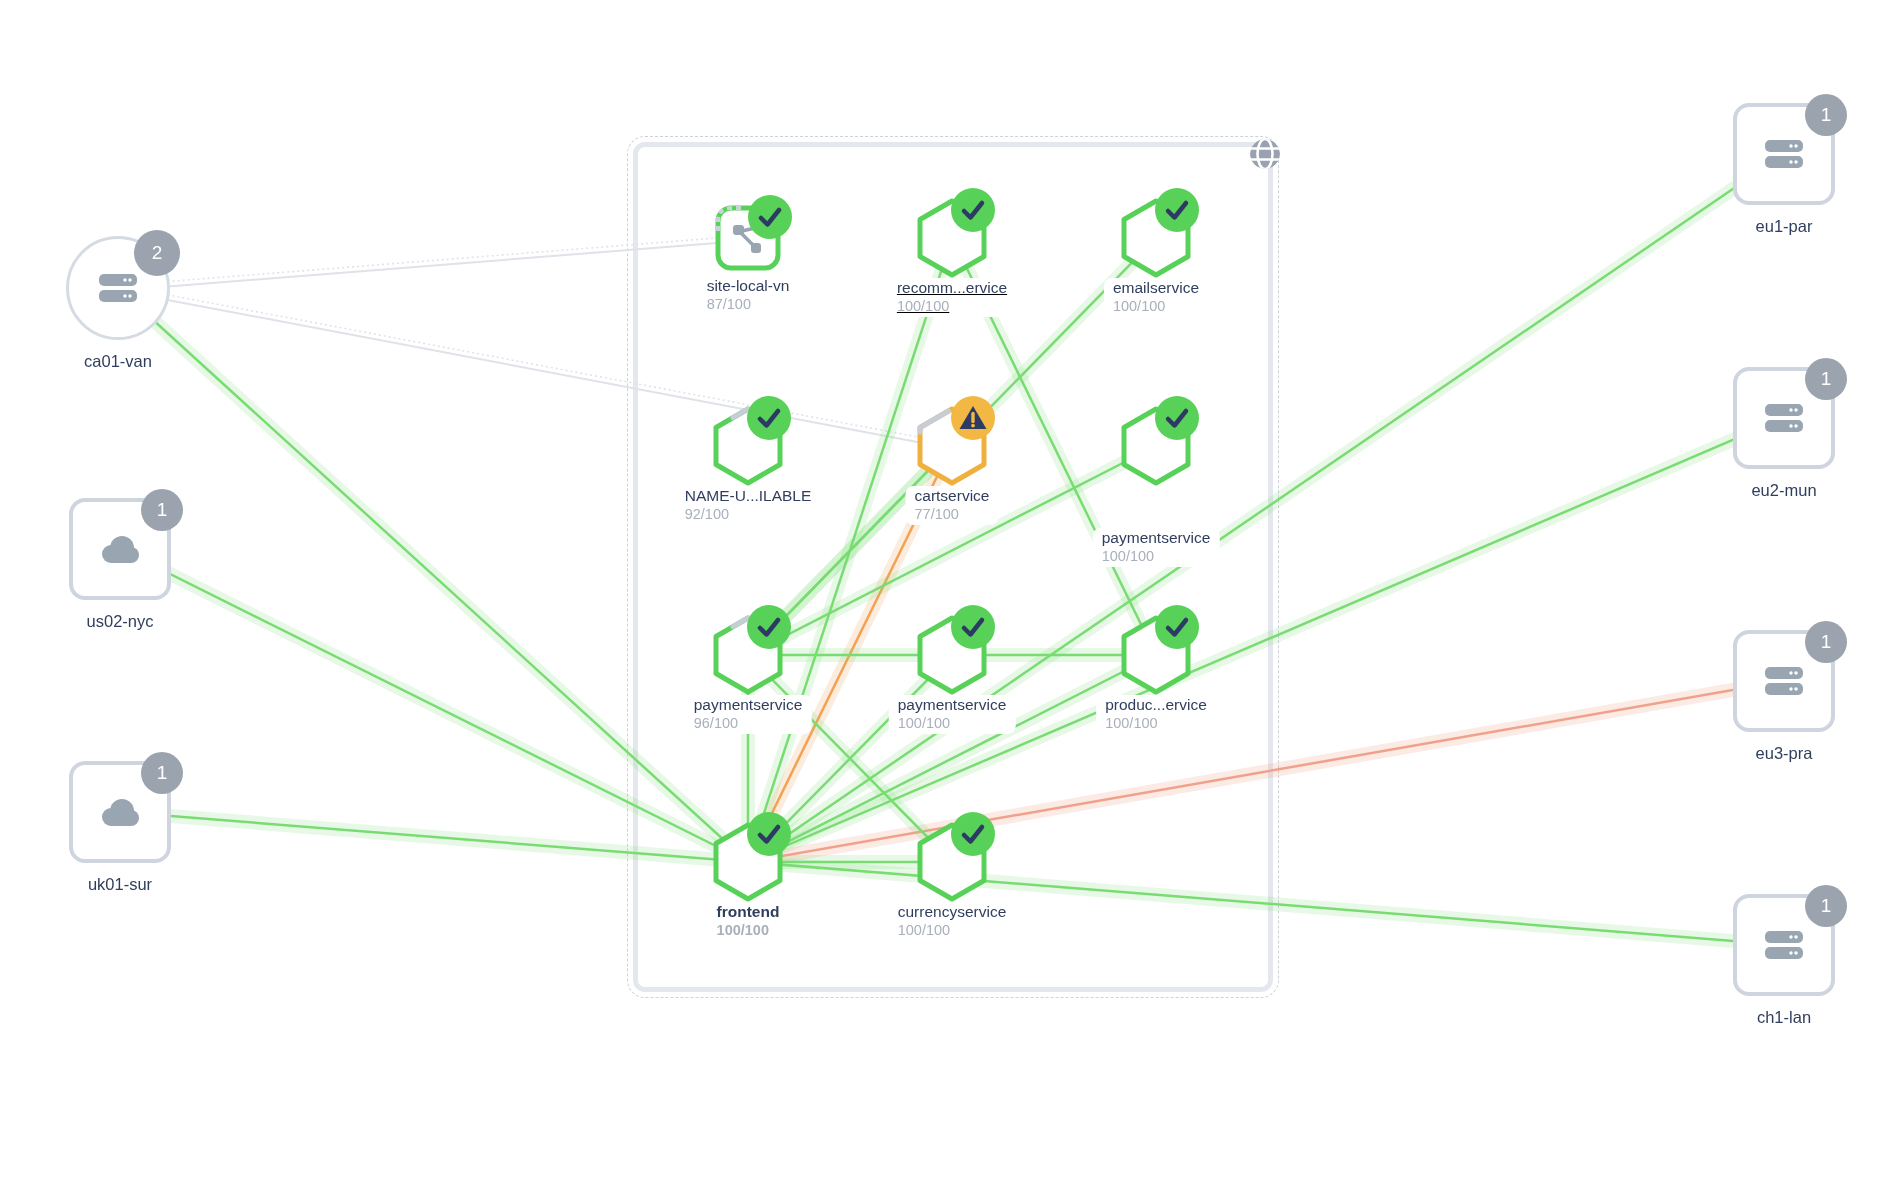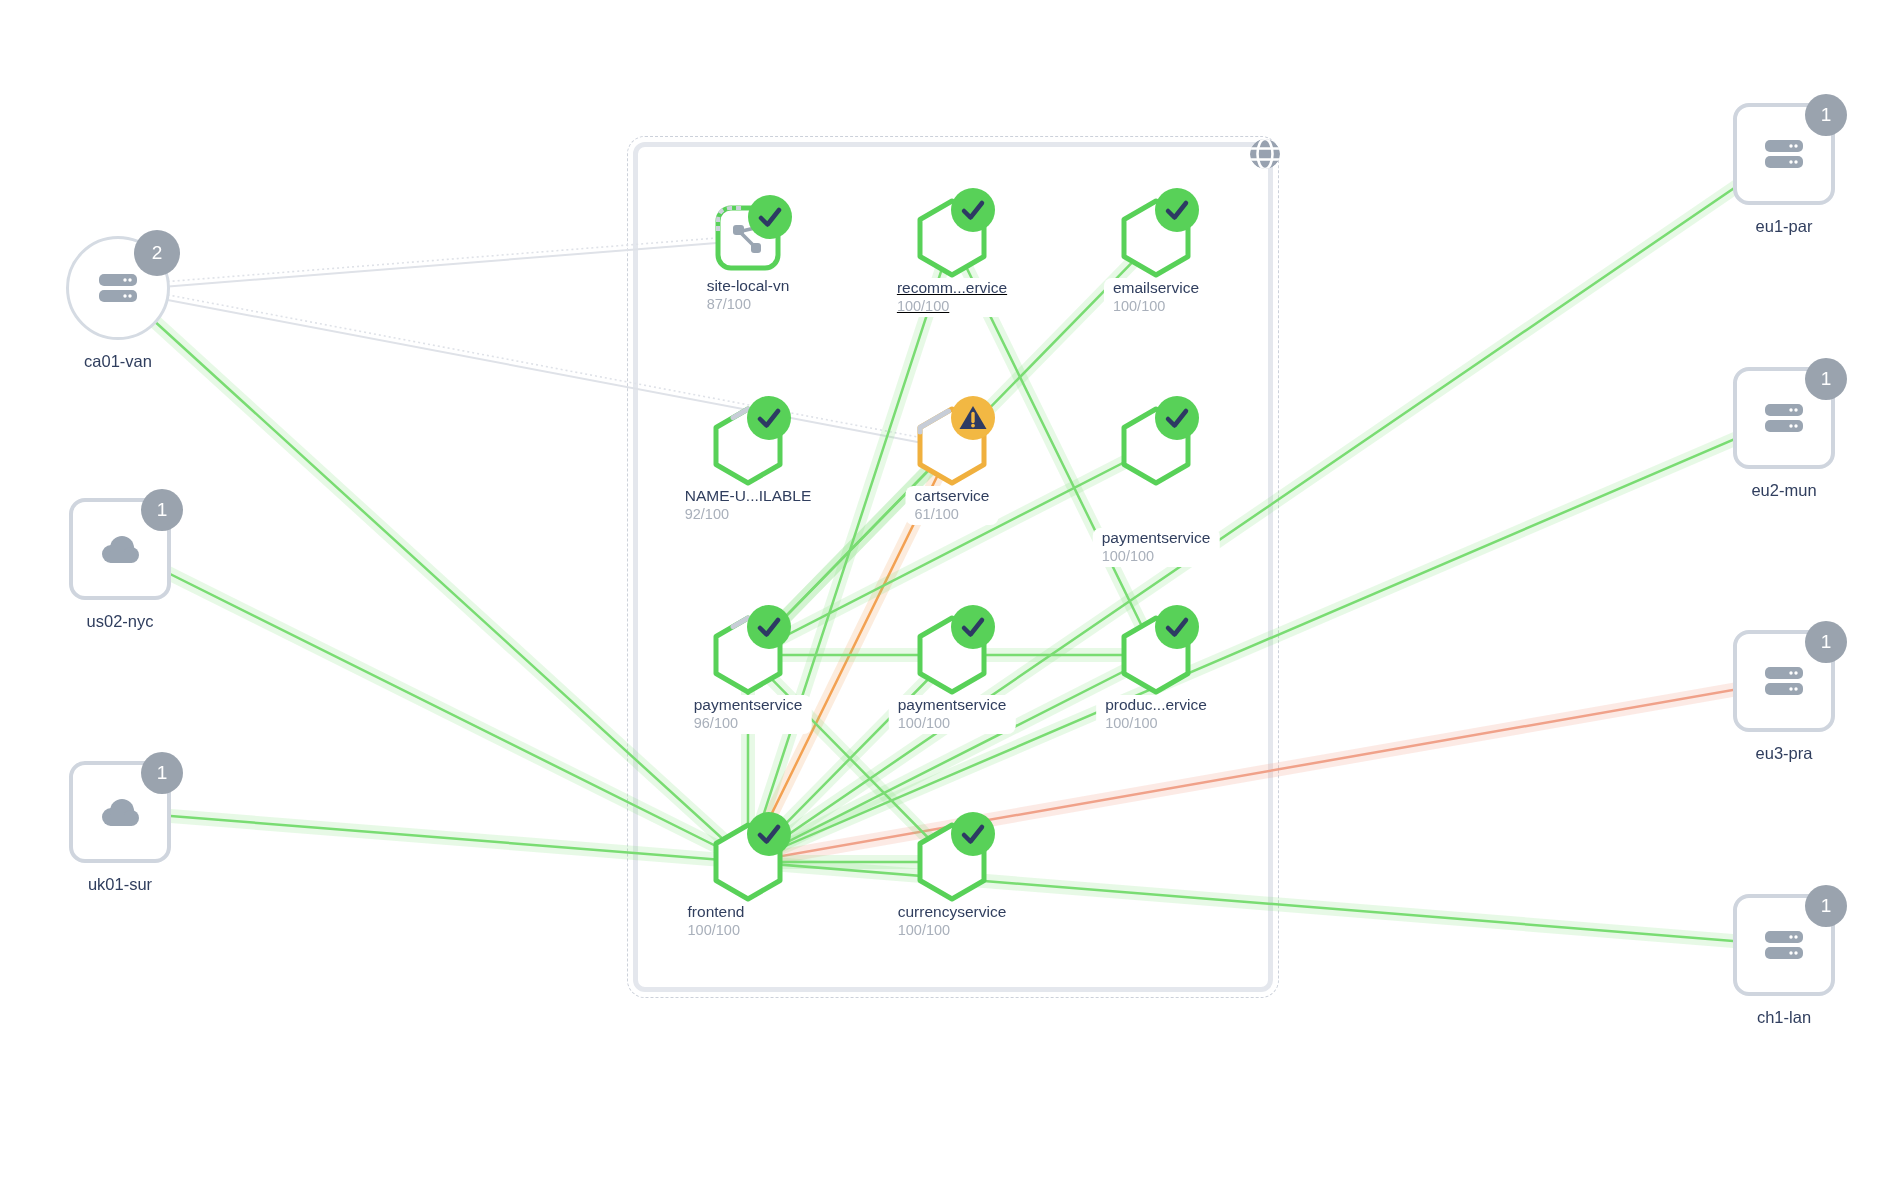--- a/index.html
+++ b/index.html
@@ -195,21 +195,21 @@
           <path d="M33.5 7 L5 23.5 L5 28" fill="none" stroke="#c7cdd7" stroke-width="5" stroke-linecap="round" stroke-linejoin="round"></path>
         </svg><div class="badge" style="left: 36px; top: -8px; background: rgb(242, 184, 67);">
           <svg width="44" height="44" viewBox="0 0 44 44">
             <path d="M22 10 L35.5 33 L8.5 33 Z" fill="#2d3a63"></path>
             <line x1="22" y1="17.5" x2="22" y2="25.5" stroke="#f2b843" stroke-width="3.4" stroke-linecap="round"></line>
             <circle cx="22" cy="29.6" r="1.9" fill="#f2b843"></circle>
           </svg>
         </div></div>
       <div class="svc-label" style="left: 952px; top: 486px;">
         <div class="name">cartservice</div>
-        <div class="score">61/100</div>
+        <div class="score">77/100</div>
       </div>
       <div class="svc" style="left: 1119px; top: 404px;"><svg width="74" height="84" viewBox="0 0 74 84">
           <polygon points="37,5 69,23.5 69,60.5 37,79 5,60.5 5,23.5" fill="#ffffff" stroke="#58d158" stroke-width="5" stroke-linejoin="round"></polygon>
         </svg><div class="badge" style="left: 36px; top: -8px; background: rgb(88, 209, 88);">
           <svg width="44" height="44" viewBox="0 0 44 44">
             <polyline points="13 23 19.5 29.5 31 15" fill="none" stroke="#2d3a63" stroke-width="4.5" stroke-linecap="round" stroke-linejoin="round"></polyline>
           </svg>
         </div></div>
       <div class="svc-label" style="left: 1156px; top: 486px; margin-top: 42px;">
         <div class="name">paymentservice</div>
@@ -249,21 +249,21 @@
         <div class="name">produc...ervice</div>
         <div class="score">100/100</div>
       </div>
       <div class="svc" style="left: 711px; top: 820px;"><svg width="74" height="84" viewBox="0 0 74 84">
           <polygon points="37,5 69,23.5 69,60.5 37,79 5,60.5 5,23.5" fill="#ffffff" stroke="#58d158" stroke-width="5" stroke-linejoin="round"></polygon>
         </svg><div class="badge" style="left: 36px; top: -8px; background: rgb(88, 209, 88);">
           <svg width="44" height="44" viewBox="0 0 44 44">
             <polyline points="13 23 19.5 29.5 31 15" fill="none" stroke="#2d3a63" stroke-width="4.5" stroke-linecap="round" stroke-linejoin="round"></polyline>
           </svg>
         </div></div>
-      <div class="svc-label" style="left: 716px; top: 902px;">
+      <div class="svc-label" style="left: 748px; top: 902px; font-weight: bold;">
         <div class="name">frontend</div>
         <div class="score">100/100</div>
       </div>
       <div class="svc" style="left: 915px; top: 820px;"><svg width="74" height="84" viewBox="0 0 74 84">
           <polygon points="37,5 69,23.5 69,60.5 37,79 5,60.5 5,23.5" fill="#ffffff" stroke="#58d158" stroke-width="5" stroke-linejoin="round"></polygon>
         </svg><div class="badge" style="left: 36px; top: -8px; background: rgb(88, 209, 88);">
           <svg width="44" height="44" viewBox="0 0 44 44">
             <polyline points="13 23 19.5 29.5 31 15" fill="none" stroke="#2d3a63" stroke-width="4.5" stroke-linecap="round" stroke-linejoin="round"></polyline>
           </svg>
         </div></div>

